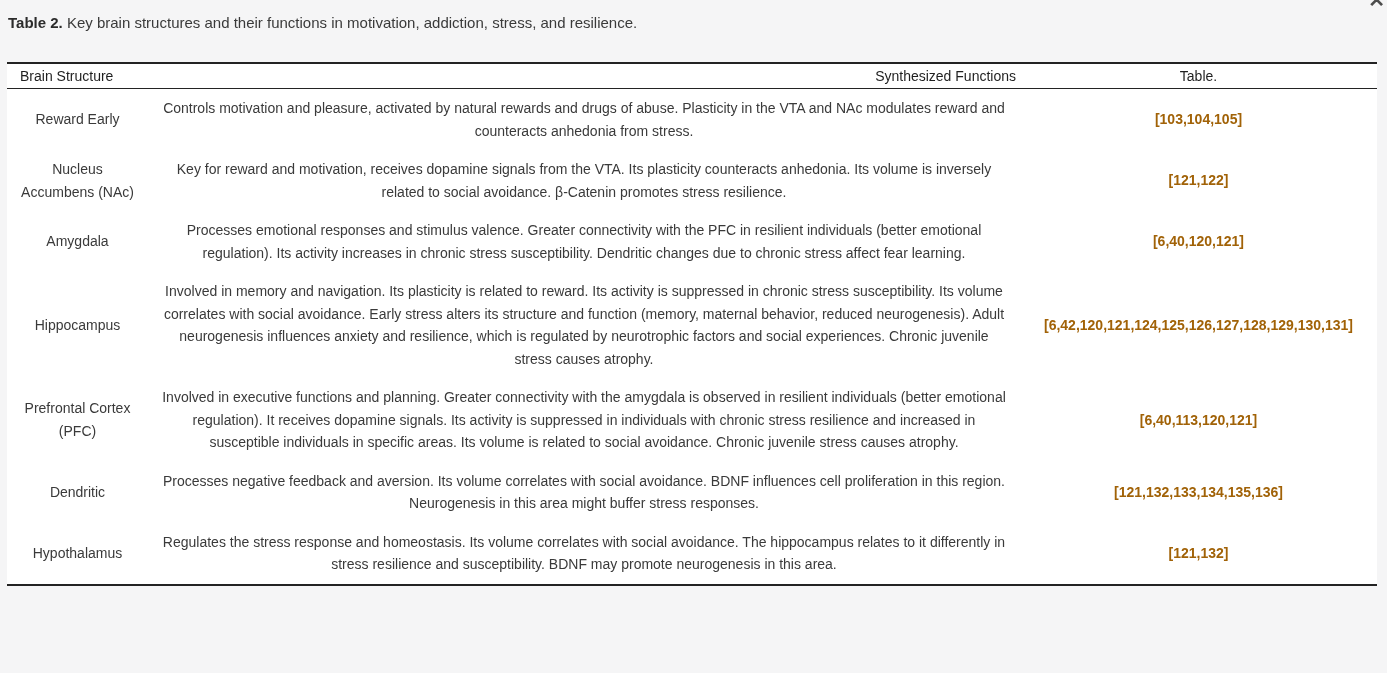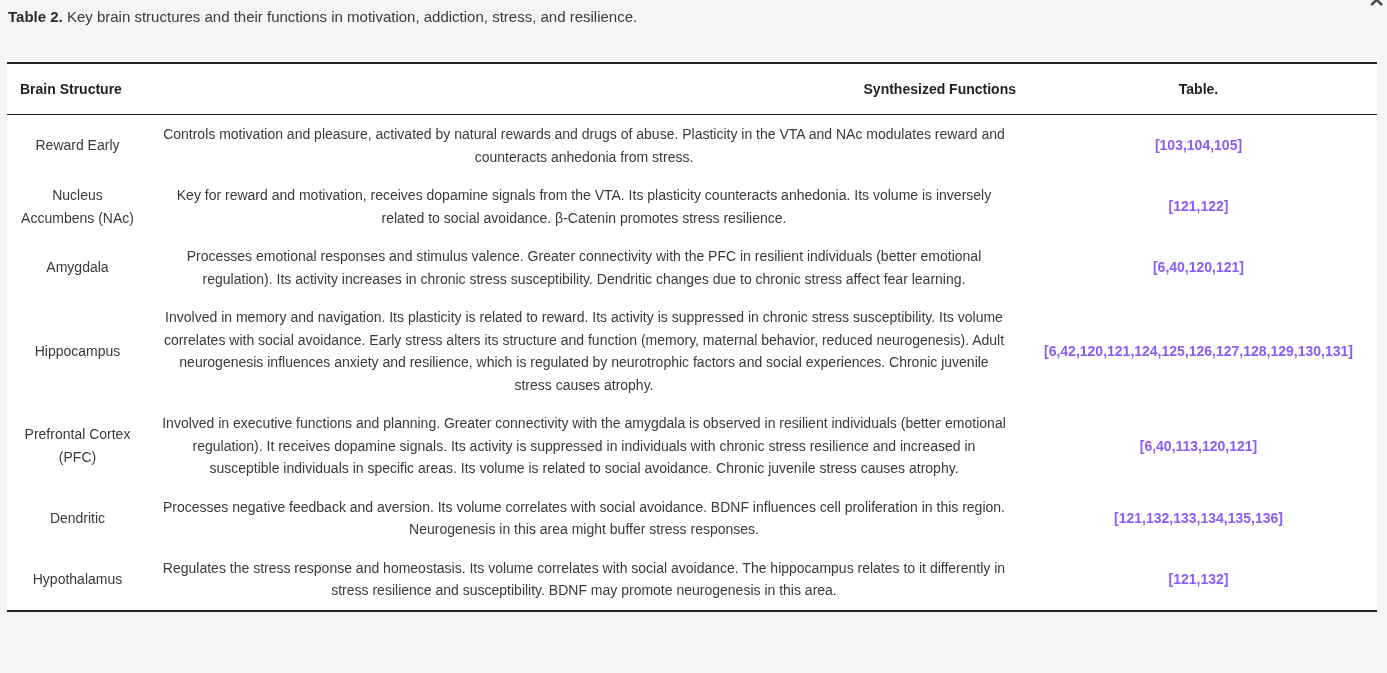--- a/index.html
+++ b/index.html
@@ -11,21 +11,21 @@
     font-family: "Liberation Sans", sans-serif;
     overflow: hidden;
   }
   .stage {
     position: relative;
     width: 1387px;
     height: 673px;
   }
   .caption {
     position: absolute;
-    top: 7px;
+    top: 13px;
     left: 8px;
     font-size: 15px;
     color: #3a3a3a;
     line-height: 20px;
   }
   .caption .cap-label {
     font-weight: bold;
     color: #2b2b2b;
   }
   .close {
@@ -50,44 +50,44 @@
     background: #ffffff;
     font-size: 14px;
   }
   col.c1 { width: 141px; }
   col.c2 { width: 872px; }
   col.c3 { width: 357px; }
   th {
     border-top: 2px solid #232323;
     border-bottom: 1px solid #232323;
     color: #1f1f1f;
-    font-weight: bold;
+    font-weight: normal;
     font-size: 14px;
-    padding: 17px 4px;
+    padding: 4px 4px;
     background: #ffffff;
   }
   th.h1 { text-align: left; padding-left: 13px; }
   th.h2 { text-align: right; }
   th.h3 { text-align: center; }
   td {
     vertical-align: middle;
     text-align: center;
     color: #3a3a3a;
     line-height: 22.5px;
     padding: 8px 0;
   }
   td.c1 { padding-left: 10px; padding-right: 10px; }
   td.c2 { padding-left: 14px; padding-right: 14px; }
   td.c3 { white-space: nowrap; padding-left: 2px; padding-right: 2px; }
   tbody tr:last-child td {
     border-bottom: 2px solid #232323;
   }
   .refs {
     font-weight: bold;
-    color: #8b5cf6;
+    color: #a16207;
     cursor: pointer;
   }
 </style>
 </head>
 <body>
 
 <div class="stage">
 
   <div class="close">✕</div>
 

